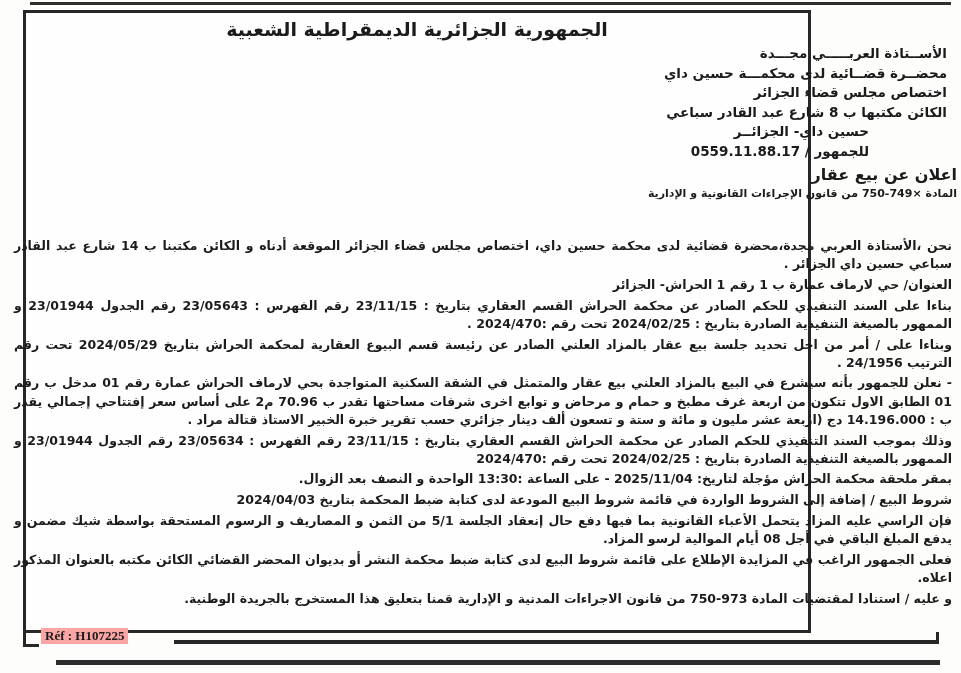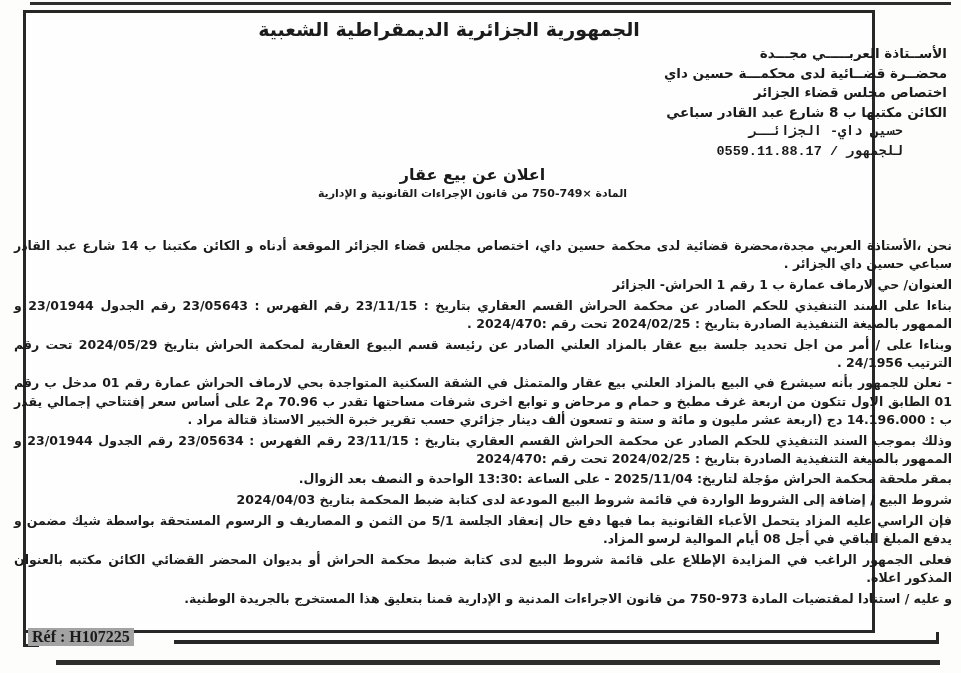--- a/index.html
+++ b/index.html
@@ -13,41 +13,41 @@
     overflow: hidden;
   }
   
   .prev-divider {
     position: absolute; left: 30px; top: 2px;
     width: 921px; height: 3px; background: #2e2e2e;
   }
   
   .frame {
     position: absolute; left: 23px; top: 10px;
-    width: 852px; height: 623px;
+    width: 788px; height: 623px;
     border: 3px solid #272727;
     background: #fefefe;
   }
   .republic-title {
     margin: 5px 0 0 0;
     text-align: center;
     font-size: 19px;
     font-weight: bold;
     direction: rtl;
     letter-spacing: 0.5px;
   }
   .office-header {
     position: absolute; top: 44px; right: 14px;
     direction: rtl; text-align: right;
     font-weight: bold; font-size: 13.5px; line-height: 19.5px;
   }
-  .office-header .indent { margin-right: 44px; font-family: Liberation Mono, monospace; }
+  .office-header .indent { margin-right: 78px; }
   .ann-title {
-    position: absolute; top: 165px; left: 0; right: 16px;
-    text-align: center; direction: rtl; font-weight: bold;
+    position: absolute; top: 165px; left: 0; right: 4px;
+    direction: rtl; font-weight: bold;
     line-height: 19px;
   }
   .ann-title .t1 { font-size: 16px; }
   .ann-title .t2 { font-size: 15px; }
   .ann-title .t3 { font-size: 11px; }
   .body-text {
     position: absolute; top: 237px; right: 9px; left: 14px;
     direction: rtl;
     text-align: justify;
     font-size: 12.5px; font-weight: bold; line-height: 18.2px;
@@ -58,25 +58,25 @@
     position: absolute; left: 23px; top: 632px;
     width: 16px; height: 15px;
     border-left: 3.5px solid #272727;
     border-bottom: 3.5px solid #272727;
   }
   .ref-right-stub {
     position: absolute; left: 936px; top: 632px;
     width: 3px; height: 12px; background: #272727;
   }
   .ref-text {
-    position: absolute; left: 28px; top: 628px;
+    position: absolute; left: 41px; top: 628px;
     font-family: "Liberation Serif", serif;
-    font-weight: bold; font-size: 16px;
+    font-weight: bold; font-size: 13px;
     direction: ltr;
-    background: #a3a3a3;
+    background: #fca5a5;
     padding: 0 4px;
   }
   .ref-line {
     position: absolute; left: 174px; top: 640px;
     width: 765px; height: 4px; background: #272727;
   }
   
   .next-divider {
     position: absolute; left: 56px; top: 660px;
     width: 884px; height: 5px; background: #2e2e2e;
@@ -108,21 +108,21 @@
 <div class="body-text">
   <p>نحن ،الأستاذة العربي مجدة،محضرة قضائية لدى محكمة حسين داي، اختصاص مجلس قضاء الجزائر الموقعة أدناه و الكائن مكتبنا ب 14 شارع عبد القادر سباعي حسين داي الجزائر .</p>
   <p>العنوان/ حي لارماف عمارة ب 1 رقم 1 الحراش- الجزائر</p>
   <p>بناءا على السند التنفيذي للحكم الصادر عن محكمة الحراش القسم العقاري بتاريخ : 23/11/15 رقم الفهرس : 23/05643 رقم الجدول 23/01944 و الممهور بالصيغة التنفيذية الصادرة بتاريخ : 2024/02/25 تحت رقم :2024/470 .</p>
   <p>وبناءا على / أمر من اجل تحديد جلسة بيع عقار بالمزاد العلني الصادر عن رئيسة قسم البيوع العقارية لمحكمة الحراش بتاريخ 2024/05/29 تحت رقم الترتيب 24/1956 .</p>
   <p>- نعلن للجمهور بأنه سيشرع في البيع بالمزاد العلني بيع عقار والمتمثل في الشقة السكنية المتواجدة بحي لارماف الحراش عمارة رقم 01 مدخل ب رقم 01 الطابق الاول تتكون من اربعة غرف مطبخ و حمام و مرحاض و توابع اخرى شرفات مساحتها تقدر ب 70.96 م2 على أساس سعر إفتتاحي إجمالي يقدر ب : 14.196.000 دج (اربعة عشر مليون و مائة و ستة و تسعون ألف دينار جزائري حسب تقرير خبرة الخبير الاستاذ قتالة مراد .</p>
   <p>وذلك بموجب السند التنفيذي للحكم الصادر عن محكمة الحراش القسم العقاري بتاريخ : 23/11/15 رقم الفهرس : 23/05634 رقم الجدول 23/01944 و الممهور بالصيغة التنفيذية الصادرة بتاريخ : 2024/02/25 تحت رقم :2024/470</p>
   <p>بمقر ملحقة محكمة الحراش مؤجلة لتاريخ: 2025/11/04 - على الساعة :13:30 الواحدة و النصف بعد الزوال.</p>
   <p>شروط البيع / إضافة إلى الشروط الواردة في قائمة شروط البيع المودعة لدى كتابة ضبط المحكمة بتاريخ 2024/04/03</p>
   <p>فإن الراسي عليه المزاد يتحمل الأعباء القانونية بما فيها دفع حال إنعقاد الجلسة 5/1 من الثمن و المصاريف و الرسوم المستحقة بواسطة شيك مضمن و يدفع المبلغ الباقي في أجل 08 أيام الموالية لرسو المزاد.</p>
-  <p>فعلى الجمهور الراغب في المزايدة الإطلاع على قائمة شروط البيع لدى كتابة ضبط محكمة الحراش أو بديوان المحضر القضائي الكائن مكتبه بالعنوان المذكور اعلاه.</p>
+  <p>فعلى الجمهور الراغب في المزايدة الإطلاع على قائمة شروط البيع لدى كتابة ضبط محكمة النشر أو بديوان المحضر القضائي الكائن مكتبه بالعنوان المذكور اعلاه.</p>
   <p>و عليه / استنادا لمقتضيات المادة 973-750 من قانون الاجراءات المدنية و الإدارية قمنا بتعليق هذا المستخرج بالجريدة الوطنية.</p>
 </div>
 
 <div class="ref-corner"></div>
 <div class="ref-right-stub"></div>
 <div class="ref-text">Réf : H107225</div>
 <div class="ref-line"></div>
 
 <div class="next-divider"></div>
 

